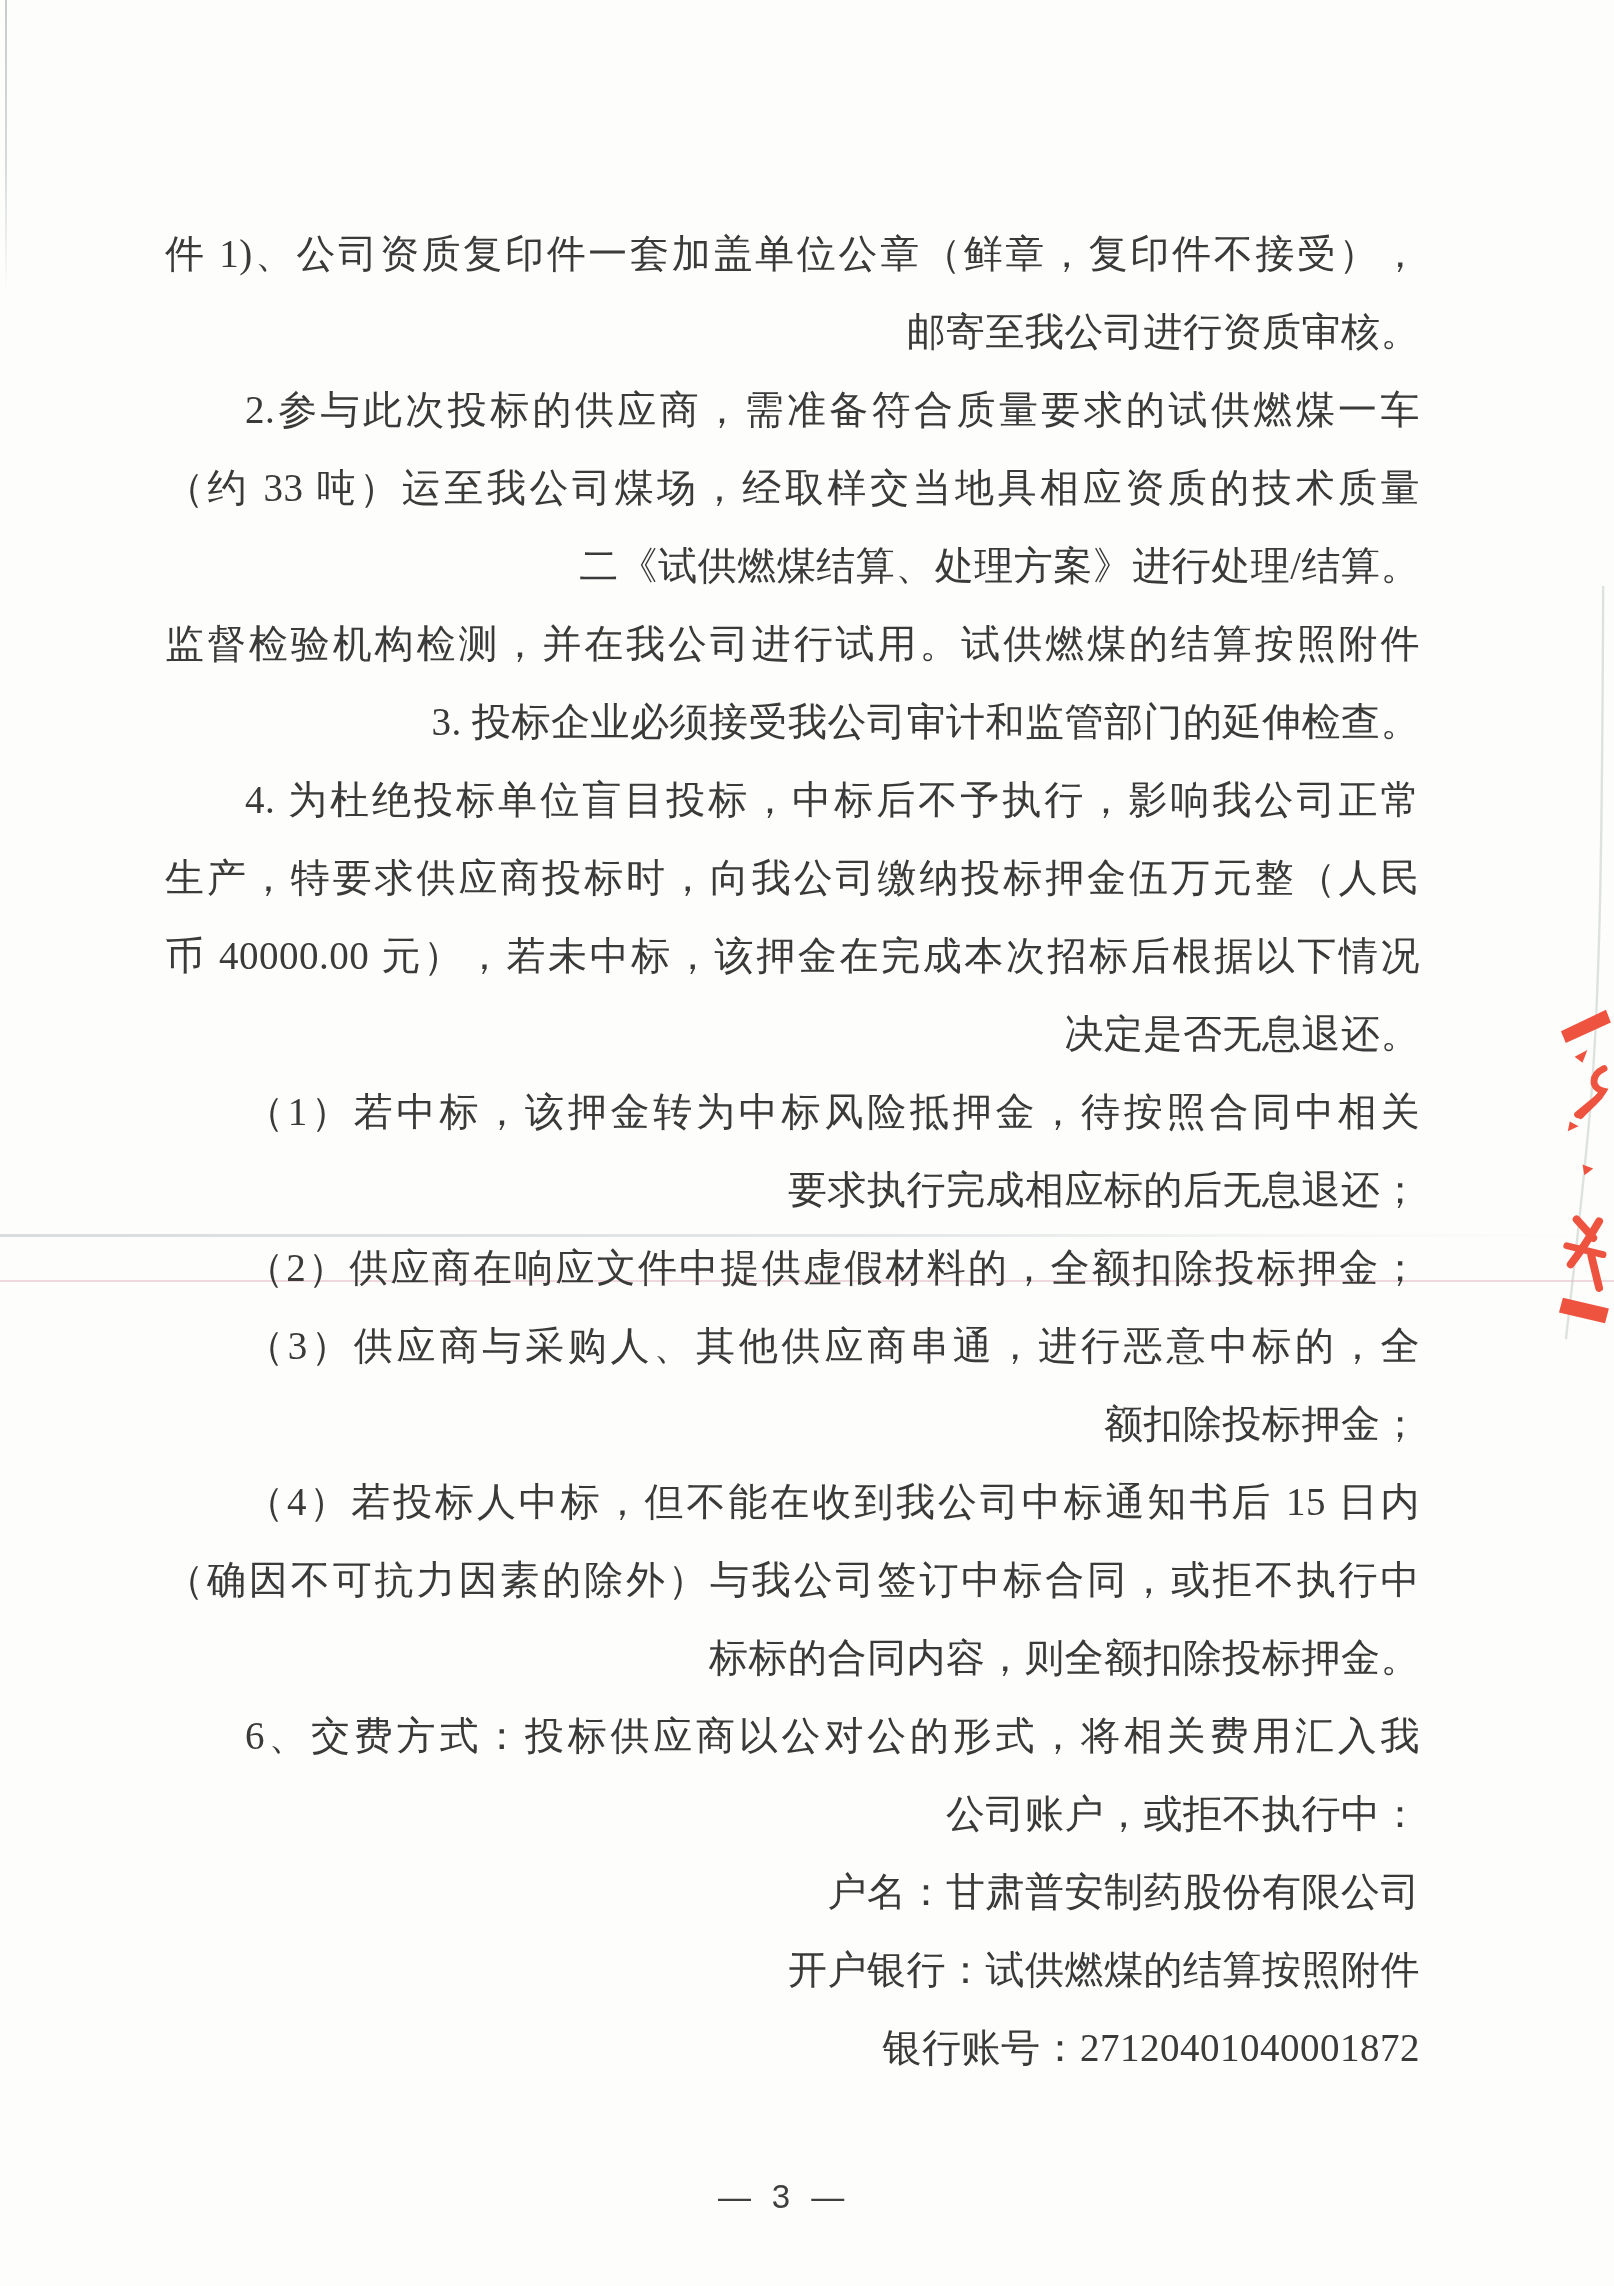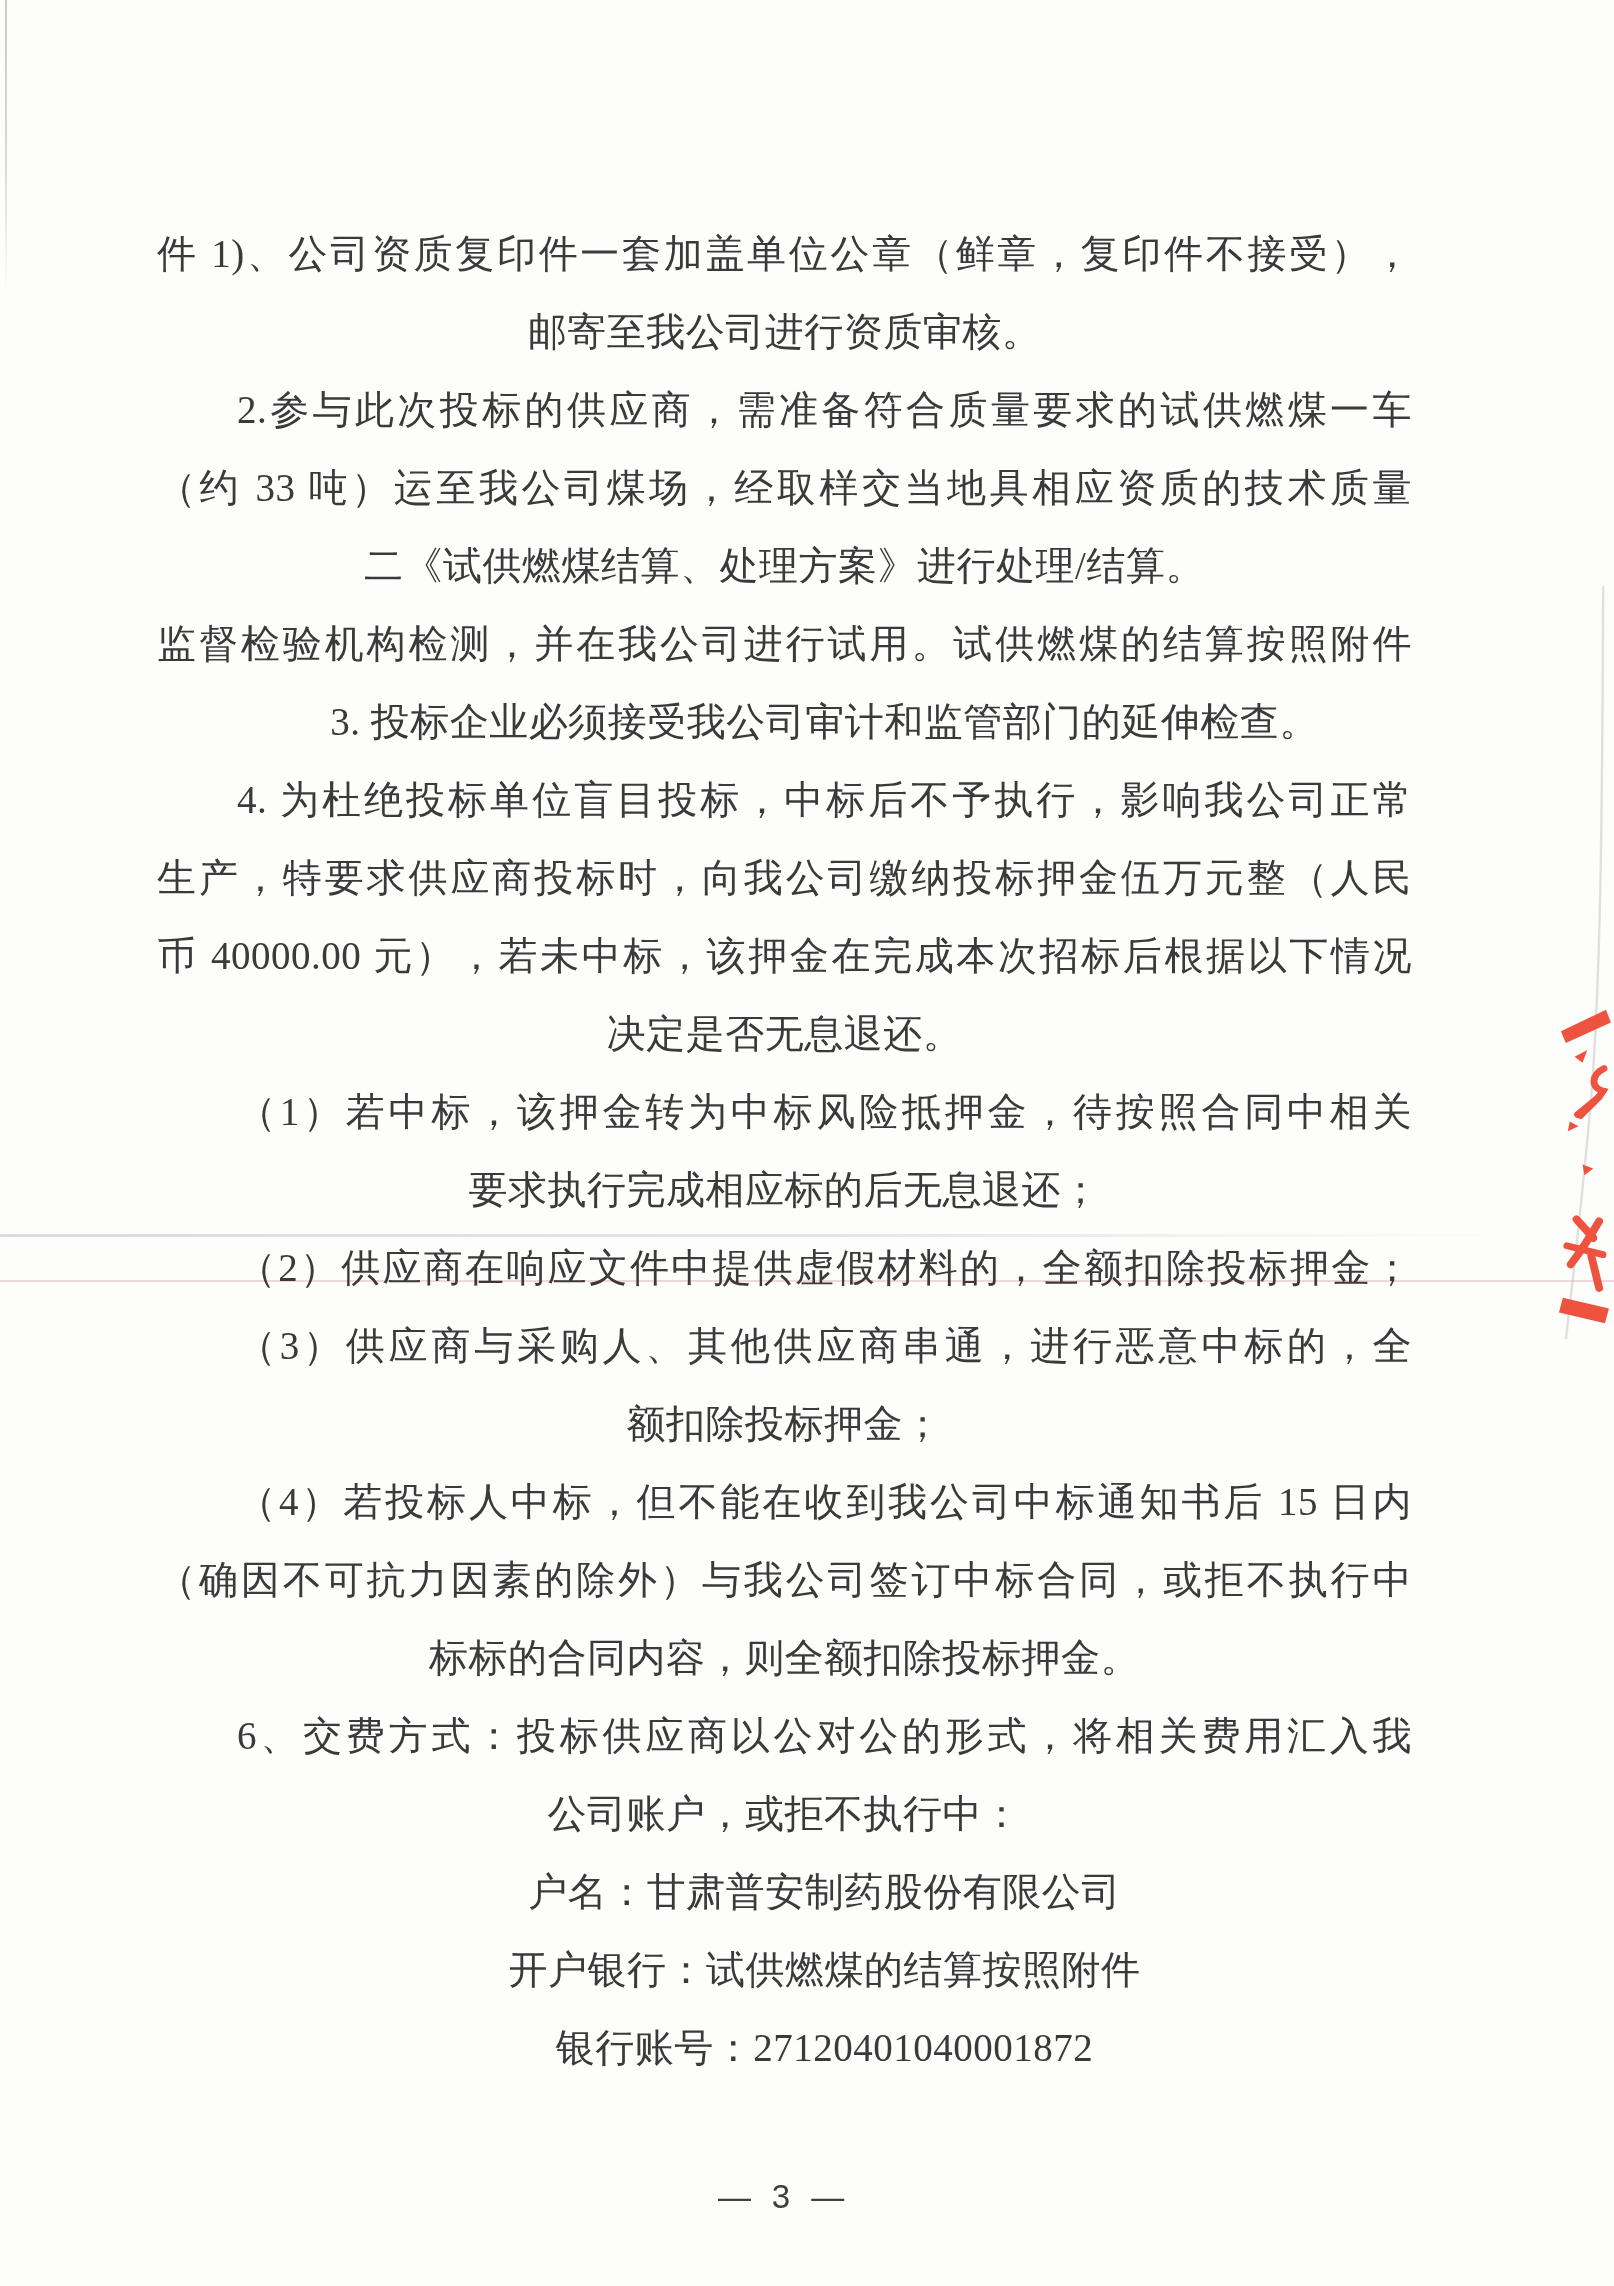--- a/index.html
+++ b/index.html
@@ -10,32 +10,32 @@
     font-family:"Liberation Serif","DejaVu Serif",serif;
     overflow:hidden;
   }
   .page {
     position:absolute; inset:0;
     background:#fdfdfc;
   }
   
   .textblock {
     position:absolute;
-    left:157px; top:215px;
+    left:165px; top:215px;
     width:1255px;
     font-size:39px;
     color:var(--ink,#3a3a3a);
     letter-spacing:0.5px;
   }
   .tline {
     height:78px;
     line-height:78px;
     overflow:hidden;
     white-space:nowrap;
-    text-align:center;
+    text-align:right;
   }
   .tline.just {
     white-space:normal;
     text-align:justify;
     text-align-last:justify;
   }
   .tline.indent { text-indent:80px; }
   
   .pagenum {
     position:absolute;

